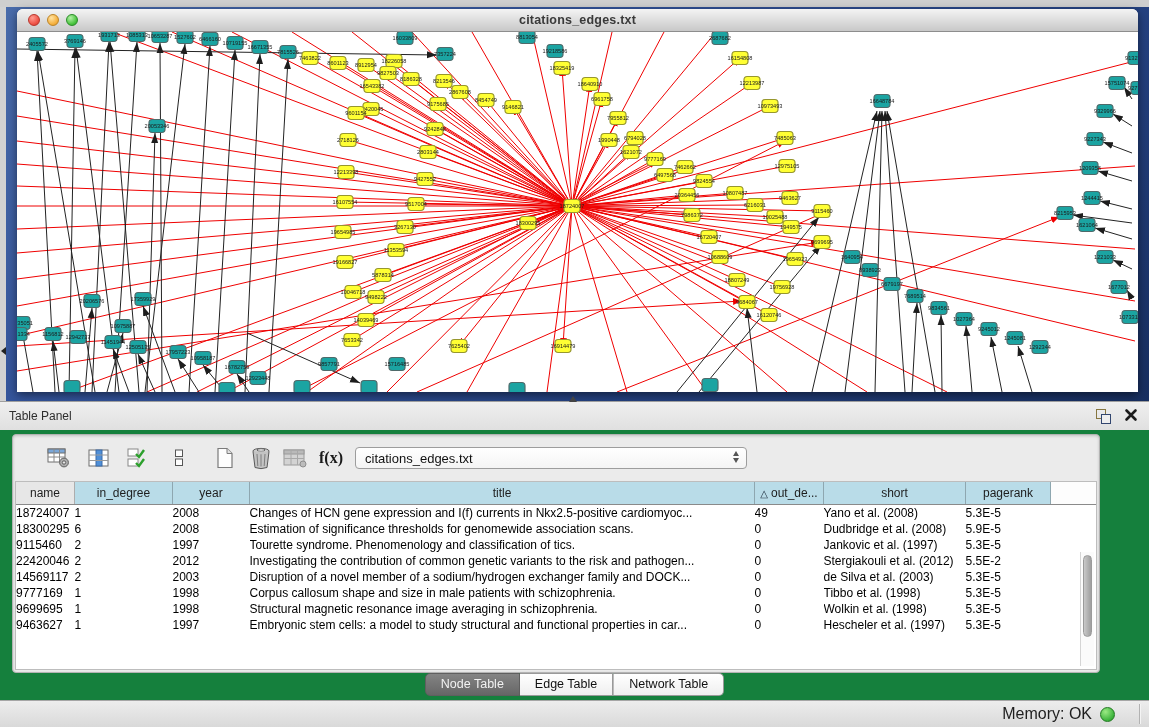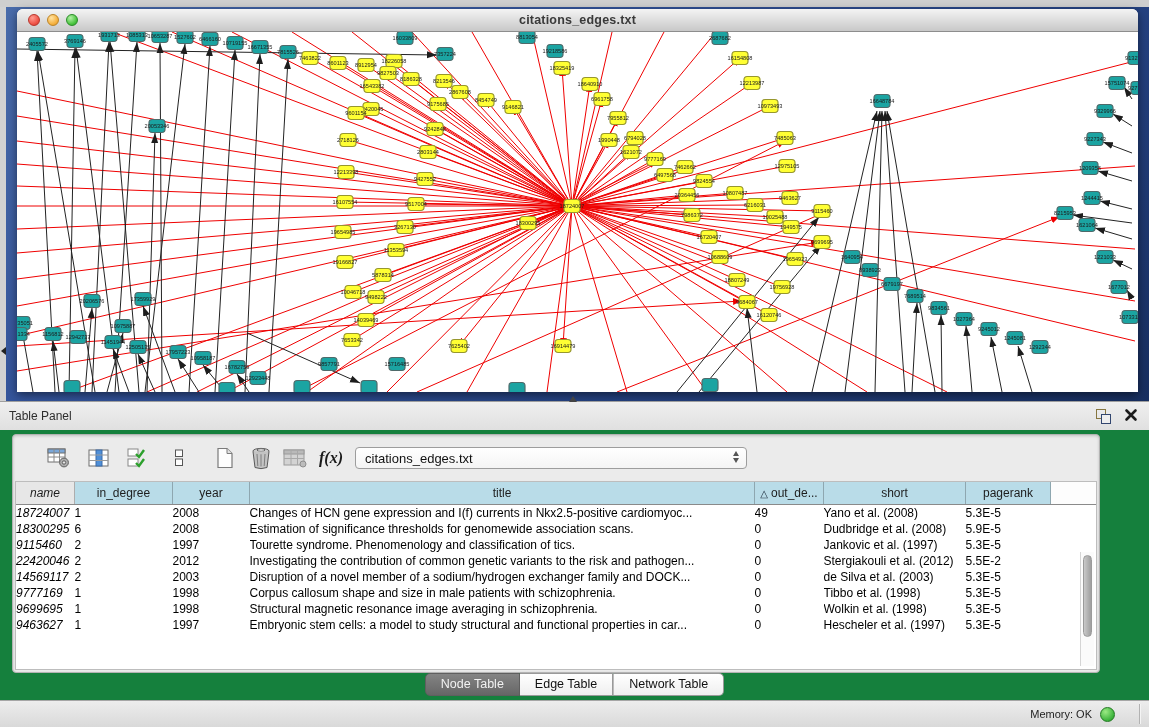--- a/index.html
+++ b/index.html
@@ -62,42 +62,42 @@
   .float-btn .back{position:absolute;left:1px;top:1px;width:8px;height:8px;border:1.5px solid #86763f;background:transparent;}
   .float-btn .front{position:absolute;left:6px;top:6px;width:8px;height:8px;border:1.5px solid #32466f;background:#eee;}
   .close-btn{position:absolute;right:10px;top:5px;width:16px;height:16px;}
   .panel-box{
     position:absolute;left:12px;top:32px;width:1086px;bottom:28px;
     background:#ebebeb;border:1px solid #b3b3b3;border-radius:4px;
     box-shadow:inset 0 1px 3px rgba(0,0,0,.18);
   }
   .toolbar{position:absolute;left:0;top:0;right:0;height:46px;display:flex;align-items:center;}
   .tbtn{width:28px;height:28px;border:none;background:transparent;padding:2px;display:flex;align-items:center;justify-content:center;}
-  .fx{font-family:"Liberation Serif",serif;font-style:italic;font-size:16px;font-weight:bold;color:#1a1a1a;line-height:1;}
+  .fx{font-family:"Liberation Serif",serif;font-size:16px;font-weight:bold;color:#1a1a1a;line-height:1;}
   .combo{
     height:22px;width:392px;margin-left:10px;background:linear-gradient(#ffffff,#f4f4f4);
     border:1px solid #9d9d9d;border-radius:4px;display:flex;align-items:center;
     font-size:13px;color:#111;padding-left:9px;box-sizing:border-box;position:relative;
   }
   .combo .spin{position:absolute;right:7px;top:3px;display:flex;flex-direction:column;gap:2px;}
   .combo .up{width:0;height:0;border-left:3.5px solid transparent;border-right:3.5px solid transparent;border-bottom:5px solid #555;}
   .combo .dn{width:0;height:0;border-left:3.5px solid transparent;border-right:3.5px solid transparent;border-top:5px solid #555;}
   .table-area{
     position:absolute;left:2px;right:2px;top:46px;bottom:2px;background:#fff;
     border:1px solid #bdbdbd;overflow:hidden;
   }
   table.grid{table-layout:fixed;width:100%;border-collapse:collapse;}
   table.grid th{
     background:#b9dce8;border-right:1px solid #8ea7b0;border-bottom:1px solid #8a8a8a;
     font-weight:normal;font-size:12px;color:#1d1d1d;height:22px;padding:0;white-space:nowrap;overflow:hidden;
   }
   table.grid th.c0{background:#e7e7e7;border-right:1px solid #adadad;}
   table.grid th.c7{background:#fdfdfd;border-right:none;}
   table.grid td{font-size:12px;color:#000;height:16px;padding:0;white-space:nowrap;overflow:hidden;}
-  .c0{width:58px;font-style:italic;} .c1{width:97px;} .c2{width:76px;} .c3{width:504px;}
+  .c0{width:58px;} .c1{width:97px;} .c2{width:76px;} .c3{width:504px;}
   .c4{width:68px;} .c5{width:141px;} .c6{width:84px;} .c7{width:auto;}
   td.c0{padding-left:6px;} td.c1{padding-left:38px;} td.c2{padding-left:15px;}
   td.c3{padding-left:7px;} td.c4{padding-left:6px;} td.c5{padding-left:6px;} td.c6{padding-left:6px;}
   th .sort{font-size:10px;margin-right:3px;color:#203040;}
   .vscroll{
     position:absolute;right:2px;top:70px;width:13px;bottom:3px;background:#fbfbfb;border-left:1px solid #d5d5d5;
   }
   .vthumb{position:absolute;left:1.5px;top:3px;width:9px;height:82px;border-radius:5px;
     background:linear-gradient(90deg,#c9c9c9,#9f9f9f);border:1px solid #9a9a9a;box-sizing:border-box;}
   
@@ -109,21 +109,21 @@
   .tab.first{border-radius:5px 0 0 5px;}
   .tab.mid{border-left:none;}
   .tab.last{border-left:1px solid #bbb;border-radius:0 5px 5px 0;}
   .tab.active{background:linear-gradient(#848484,#666666);color:#f2f2f2;border-color:#5f5f5f;}
   
   .statusbar{
     position:absolute;left:0;top:700px;width:1149px;height:27px;
     background:linear-gradient(#ededed,#d9d9d9);border-top:1px solid #a6a6a6;box-sizing:border-box;
     display:flex;align-items:center;justify-content:flex-end;gap:8px;padding-right:34px;
   }
-  .mem-label{font-size:11px;color:#1e1e1e;}
+  .mem-label{font-size:16px;color:#1e1e1e;}
   .mem-dot{width:13px;height:13px;border-radius:50%;
     background:radial-gradient(circle at 35% 30%,#9bea84,#3cb33c 70%,#2b8f2b);border:1px solid #217a21;}
   .status-sep{position:absolute;right:9px;top:3px;bottom:3px;width:1px;background:#b2b2b2;box-shadow:1px 0 0 #f4f4f4;}
 </style>
 </head>
 <body>
 
 <div class="left-strip">
   <div class="left-arrow"></div>
 </div>

